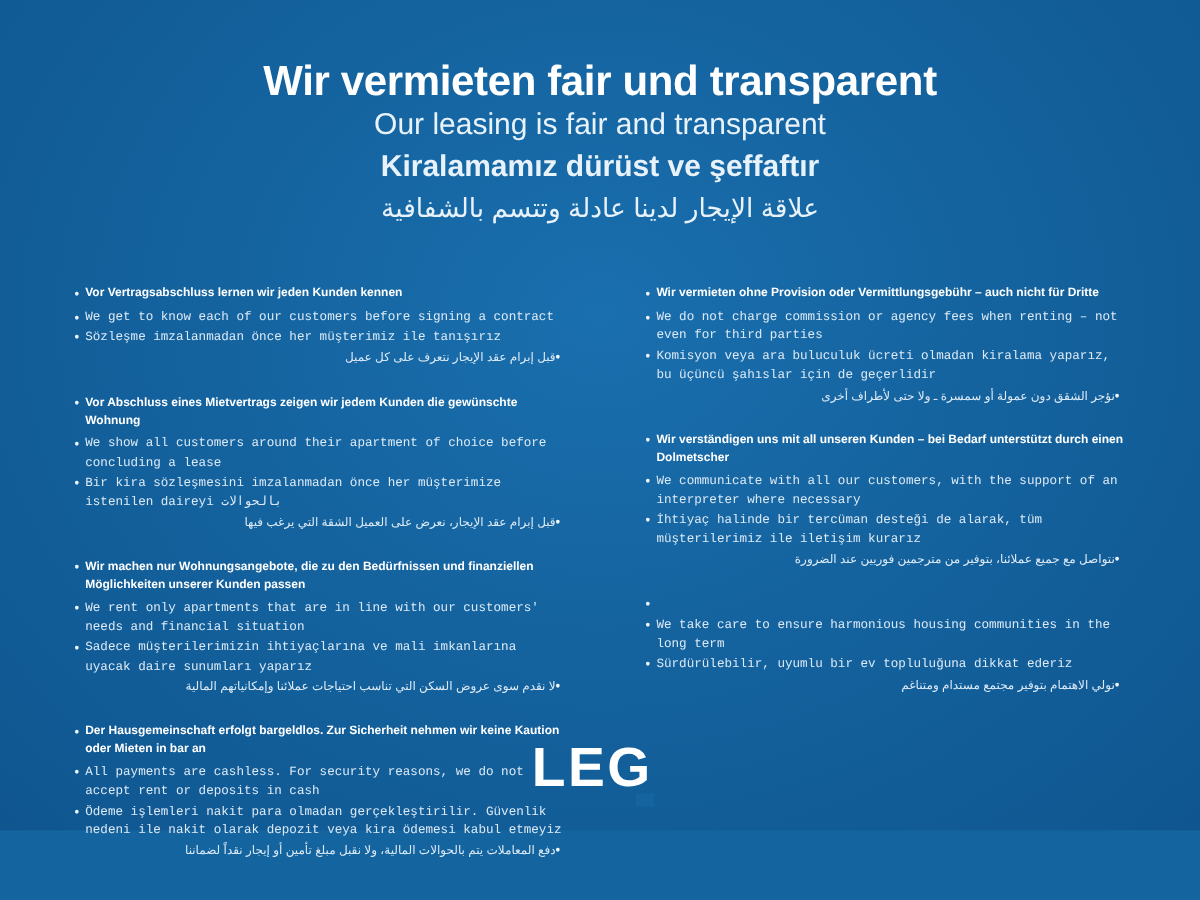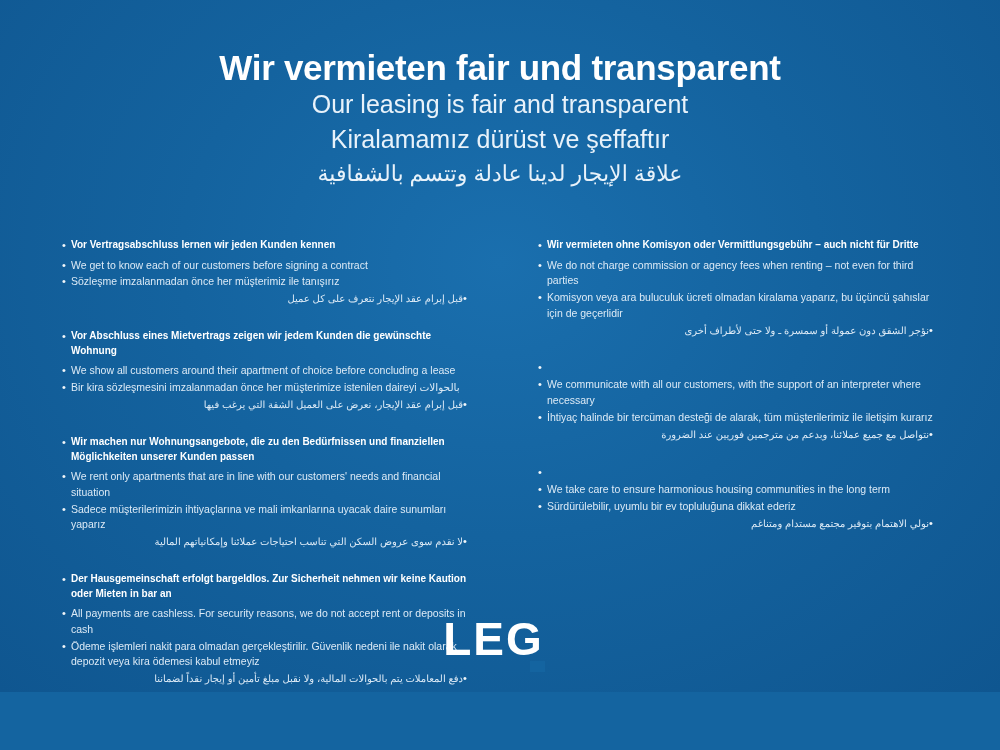--- a/index.html
+++ b/index.html
@@ -35,21 +35,21 @@
   }
   .h-en {
     font-size: 25px;
     font-weight: normal;
     line-height: 1.3;
     margin-top: 0;
     color: #e8f2fa;
   }
   .h-tr {
     font-size: 25px;
-    font-weight: normal;
+    font-weight: bold;
     line-height: 1.3;
     margin-top: 2px;
     color: #e8f2fa;
   }
   .h-ar {
     font-size: 22px;
     font-weight: normal;
     line-height: 1.35;
     margin-top: 4px;
     color: #e8f2fa;
@@ -97,20 +97,21 @@
     font-weight: bold;
     line-height: 1.45;
     color: #ffffff;
     margin-bottom: 4px;
   }
   .sub {
     font-size: 10.5px;
     font-weight: normal;
     line-height: 1.5;
     color: #dceaf6;
+    font-family: Liberation Mono, monospace;
   }
   .sub-row { margin-top: 1px; }
   .ar-row {
     direction: rtl;
     text-align: right;
     font-size: 10px;
     line-height: 1.55;
     color: #dceaf6;
   }
   .ar-row .bullet {
@@ -241,51 +242,52 @@
         </div>
       </div>
 
     </div>
 
     <div class="col right">
 
       <div class="block">
         <div class="line">
           <span class="bullet">•</span>
-          <span class="txt de">Wir vermieten ohne Komisyon oder Vermittlungsgebühr – auch nicht für Dritte</span>
+          <span class="txt de">Wir vermieten ohne Provision oder Vermittlungsgebühr – auch nicht für Dritte</span>
         </div>
         <div class="line sub-row">
           <span class="bullet">•</span>
           <span class="txt sub">We do not charge commission or agency fees when renting – not even for third parties</span>
         </div>
         <div class="line sub-row">
           <span class="bullet">•</span>
           <span class="txt sub">Komisyon veya ara buluculuk ücreti olmadan kiralama yaparız, bu üçüncü şahıslar için de geçerlidir</span>
         </div>
         <div class="line sub-row ar-row">
           <span class="bullet">•</span>
           <span class="txt">نؤجر الشقق دون عمولة أو سمسرة ـ ولا حتى لأطراف أخرى</span>
         </div>
       </div>
 
       <div class="block">
         <div class="line">
           <span class="bullet">•</span>
+          <span class="txt de">Wir verständigen uns mit all unseren Kunden – bei Bedarf unterstützt durch einen Dolmetscher</span>
         </div>
         <div class="line sub-row">
           <span class="bullet">•</span>
           <span class="txt sub">We communicate with all our customers, with the support of an interpreter where necessary</span>
         </div>
         <div class="line sub-row">
           <span class="bullet">•</span>
           <span class="txt sub">İhtiyaç halinde bir tercüman desteği de alarak, tüm müşterilerimiz ile iletişim kurarız</span>
         </div>
         <div class="line sub-row ar-row">
           <span class="bullet">•</span>
-          <span class="txt">نتواصل مع جميع عملائنا، وبدعم من مترجمين فوريين عند الضرورة</span>
+          <span class="txt">نتواصل مع جميع عملائنا، بتوفير من مترجمين فوريين عند الضرورة</span>
         </div>
       </div>
 
       <div class="block">
         <div class="line">
           <span class="bullet">•</span>
         </div>
         <div class="line sub-row">
           <span class="bullet">•</span>
           <span class="txt sub">We take care to ensure harmonious housing communities in the long term</span>

